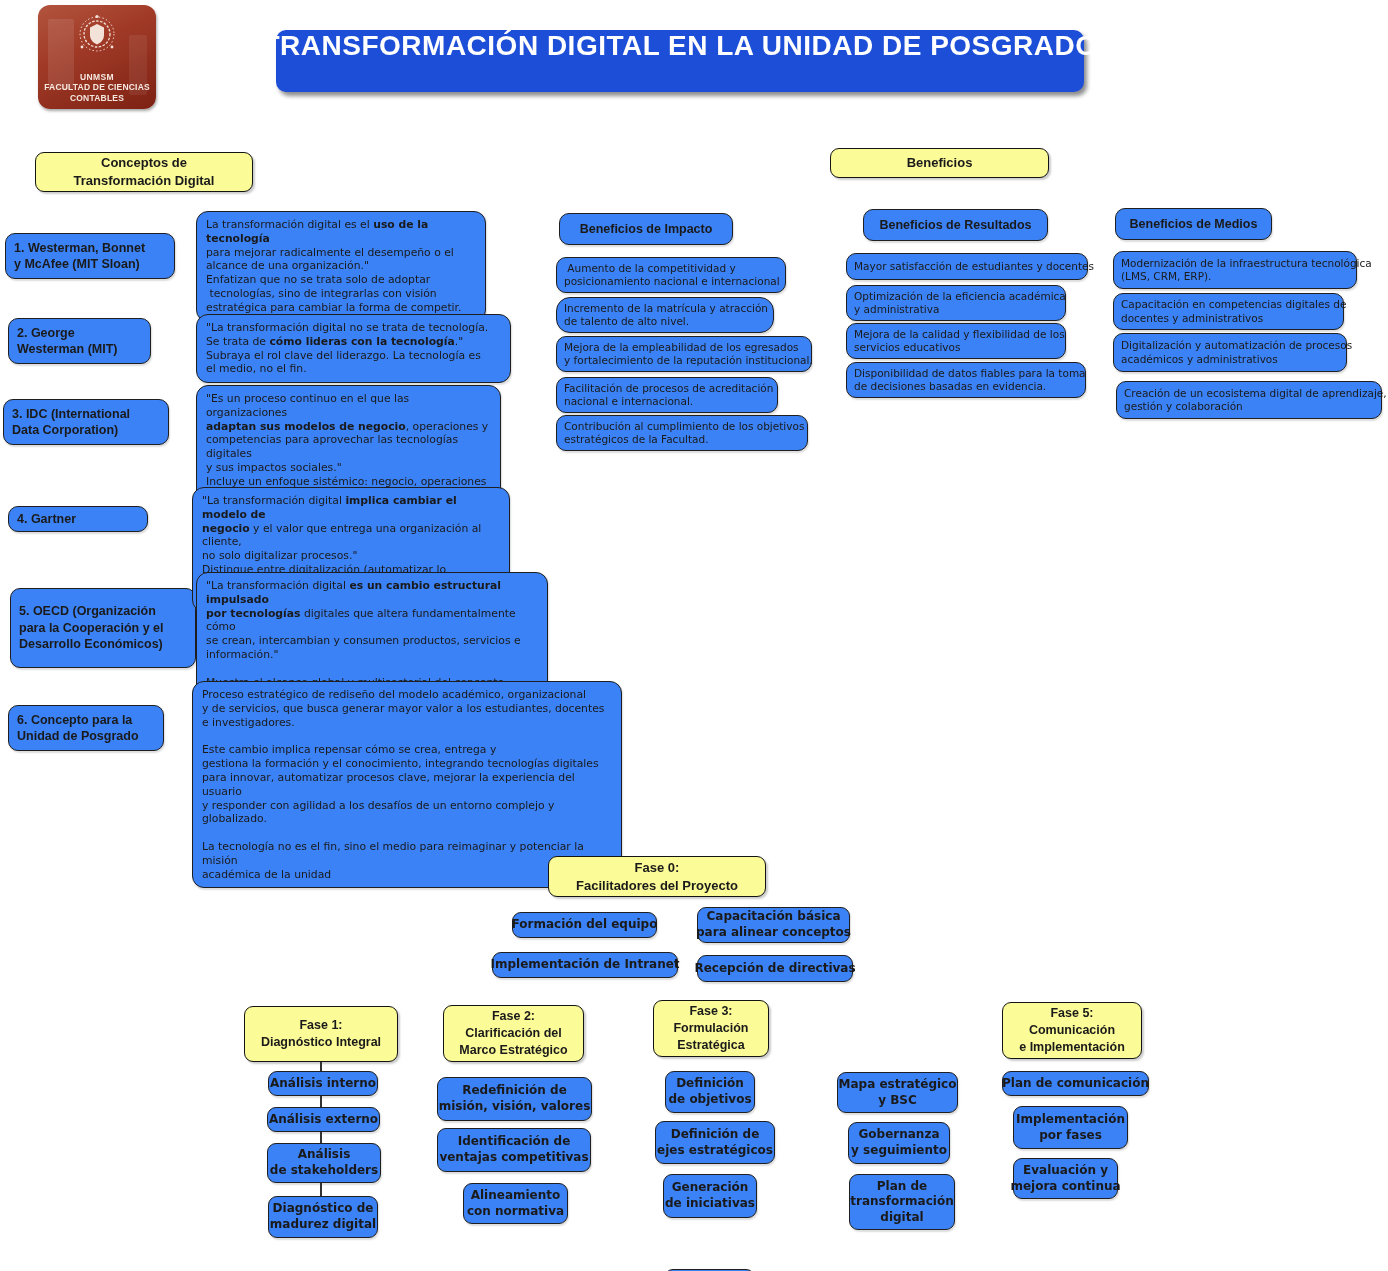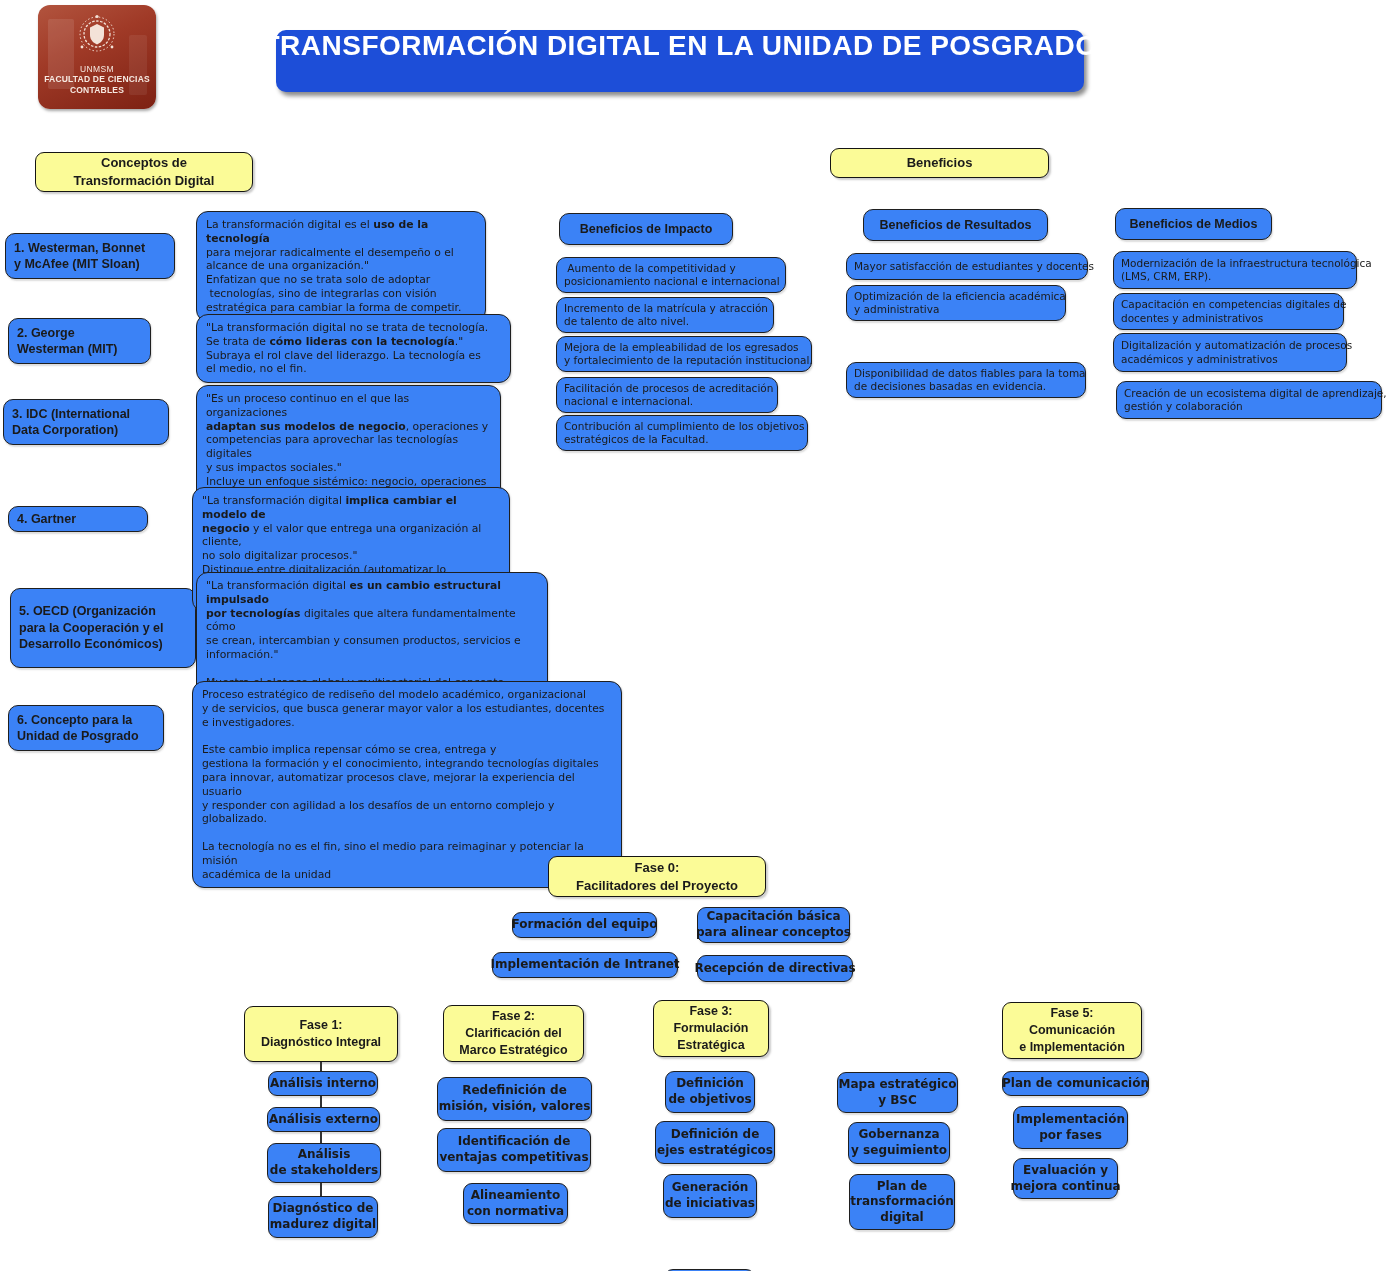--- a/index.html
+++ b/index.html
@@ -7,21 +7,21 @@
           font-family:"DejaVu Sans",sans-serif;color:#1a1a1a;}
   .abs{position:absolute;box-sizing:border-box;}
 
   
   .logo{background:linear-gradient(155deg,#b2543e 0%,#a03a27 40%,#7d2113 100%);
         border-radius:12px;box-shadow:1px 2px 3px rgba(0,0,0,.35);
         display:flex;flex-direction:column;align-items:center;justify-content:flex-start;
         padding-top:8px;color:#f6e8e0;text-align:center;}
   .logo .stripe1{position:absolute;left:10px;top:14px;width:26px;height:70px;background:rgba(255,255,255,.10);border-radius:2px;}
   .logo .stripe2{position:absolute;right:9px;top:30px;width:18px;height:60px;background:rgba(255,255,255,.07);border-radius:2px;}
-  .logo-org{font-family:"Liberation Sans",sans-serif;font-weight:normal;font-size:8.5px;letter-spacing:.4px;margin-top:3px;}
+  .logo-org{font-family:"Liberation Sans",sans-serif;font-weight:bold;font-size:8.5px;letter-spacing:.4px;margin-top:11px;}
   .logo-fac{font-family:"Liberation Sans",sans-serif;font-weight:bold;font-size:8.5px;letter-spacing:.2px;line-height:1.3;white-space:pre;}
 
   
   .banner{background:#1d4ed8;border-radius:10px;box-shadow:3px 4px 4px rgba(0,0,0,.45);
           display:flex;align-items:flex-start;justify-content:center;}
   .banner span{font-family:"Liberation Sans",sans-serif;font-weight:bold;font-size:28px;
                color:#ffffff;letter-spacing:.5px;white-space:pre;}
 
   
   .ybox{background:#fbfb97;border:1.6px solid #141414;border-radius:9px;
@@ -124,33 +124,35 @@
 gestiona la formación y el conocimiento, integrando tecnologías digitales
 para innovar, automatizar procesos clave, mejorar la experiencia del usuario
 y responder con agilidad a los desafíos de un entorno complejo y globalizado.
 
 La tecnología no es el fin, sino el medio para reimaginar y potenciar la misión
 académica de la unidad</div>
 
   <div class="abs gbox bhead" style="left:559px;top:213px;width:174px;height:32px;">Beneficios de Impacto</div>
   <div class="abs gbox bitem" style="left:556px;top:257px;width:230px;height:36px;"> Aumento de la competitividad y
 posicionamiento nacional e internacional</div>
-  <div class="abs gbox bitem" style="left:556px;top:297px;width:218px;height:36px;">Incremento de la matrícula y atracción
+  <div class="abs gbox bitem" style="left:556px;top:297px;width:218px;height:36px;border-radius:14px;">Incremento de la matrícula y atracción
 de talento de alto nivel.</div>
   <div class="abs gbox bitem" style="left:556px;top:336px;width:256px;height:36px;">Mejora de la empleabilidad de los egresados
 y fortalecimiento de la reputación institucional.</div>
   <div class="abs gbox bitem" style="left:556px;top:377px;width:222px;height:36px;">Facilitación de procesos de acreditación
 nacional e internacional.</div>
   <div class="abs gbox bitem" style="left:556px;top:415px;width:252px;height:36px;">Contribución al cumplimiento de los objetivos
 estratégicos de la Facultad.</div>
 
   <div class="abs gbox bhead" style="left:863px;top:209px;width:185px;height:32px;">Beneficios de Resultados</div>
   <div class="abs gbox bitem" style="left:846px;top:253px;width:242px;height:27px;">Mayor satisfacción de estudiantes y docentes</div>
   <div class="abs gbox bitem" style="left:846px;top:285px;width:220px;height:36px;">Optimización de la eficiencia académica
 y administrativa</div>
+  <div class="abs gbox bitem" style="left:846px;top:323px;width:220px;height:36px;">Mejora de la calidad y flexibilidad de los
+servicios educativos</div>
   <div class="abs gbox bitem" style="left:846px;top:362px;width:240px;height:36px;">Disponibilidad de datos fiables para la toma
 de decisiones basadas en evidencia.</div>
 
   <div class="abs gbox bhead" style="left:1115px;top:208px;width:157px;height:32px;">Beneficios de Medios</div>
   <div class="abs gbox bitem" style="left:1113px;top:251px;width:244px;height:38px;">Modernización de la infraestructura tecnológica
 (LMS, CRM, ERP).</div>
   <div class="abs gbox bitem" style="left:1113px;top:293px;width:231px;height:37px;">Capacitación en competencias digitales de
 docentes y administrativos</div>
   <div class="abs gbox bitem" style="left:1113px;top:333px;width:234px;height:39px;">Digitalización y automatización de procesos
 académicos y administrativos</div>

